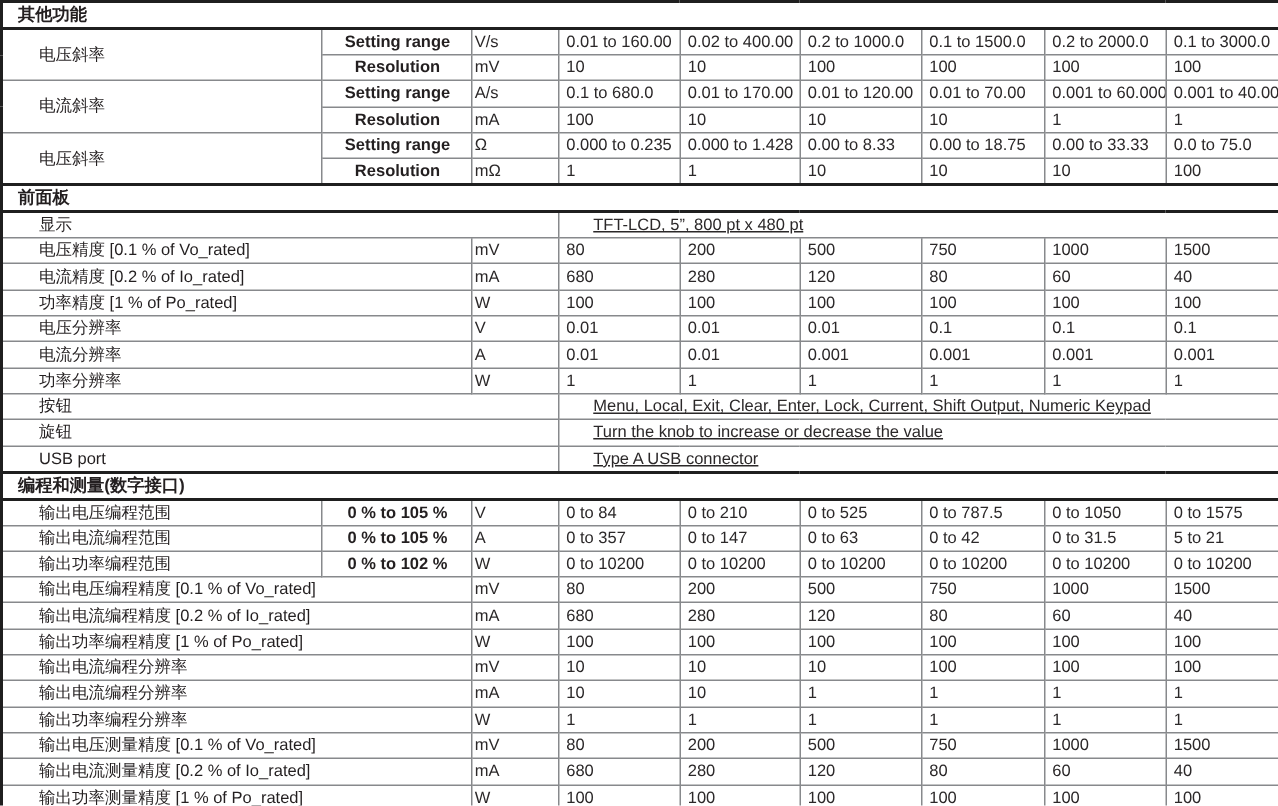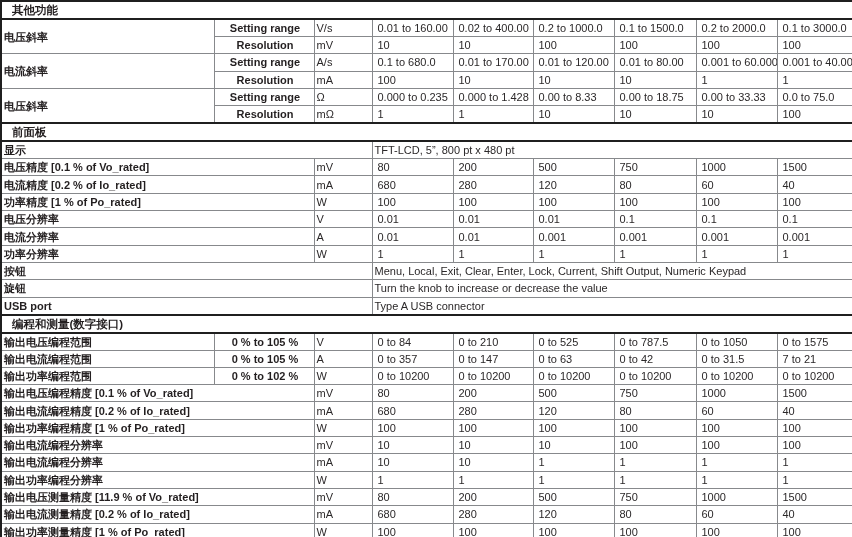--- a/index.html
+++ b/index.html
@@ -30,27 +30,27 @@
   }
   table.spec td.section-title {
     font-weight: bold;
     font-size: 11.5px;
     color: #231f20;
     border-top: 2px solid #1f1f1f;
     border-bottom: 2px solid #1f1f1f;
     padding-left: 10px;
   }
   table.spec td.label {
-    font-weight: bold;
+    font-weight: normal;
     color: #231f20;
-    padding-left: 2px;
+    padding-left: 24px;
   }
   table.spec td.sub { font-weight: bold; color: #231f20; padding-left: 7px; text-align: center; }
   table.spec td.unit { text-align: left; padding: 0 2px; }
-  table.spec td.wide-value { padding-left: 2px; }
+  table.spec td.wide-value { padding-left: 23px; text-decoration: underline; }
   table.spec tr.strong-top td { border-top: 1.5px solid #2e2e2e; }
 </style>
 </head>
 <body>
 
 <div class="sheet">
   <table class="spec">
     <colgroup>
         <col style="width: 213px;">
         <col style="width: 100px;">
@@ -87,21 +87,21 @@
           <td>100</td>
           <td>100</td>
         </tr>
         <tr class="strong-top">
           <td class="label" rowspan="2">电流斜率</td>
           <td class="sub">Setting range</td>
           <td class="unit">A/s</td>
           <td>0.1 to 680.0</td>
           <td>0.01 to 170.00</td>
           <td>0.01 to 120.00</td>
-          <td>0.01 to 80.00</td>
+          <td>0.01 to 70.00</td>
           <td>0.001 to 60.000</td>
           <td>0.001 to 40.000</td>
         </tr>
         <tr>
           <td class="sub">Resolution</td>
           <td class="unit">mA</td>
           <td>100</td>
           <td>10</td>
           <td>10</td>
           <td>10</td>
@@ -224,21 +224,21 @@
         </tr>
         <tr>
           <td class="label">输出电流编程范围</td>
           <td class="sub">0 % to 105 %</td>
           <td class="unit">A</td>
           <td>0 to 357</td>
           <td>0 to 147</td>
           <td>0 to 63</td>
           <td>0 to 42</td>
           <td>0 to 31.5</td>
-          <td>7 to 21</td>
+          <td>5 to 21</td>
         </tr>
         <tr>
           <td class="label">输出功率编程范围</td>
           <td class="sub">0 % to 102 %</td>
           <td class="unit">W</td>
           <td>0 to 10200</td>
           <td>0 to 10200</td>
           <td>0 to 10200</td>
           <td>0 to 10200</td>
           <td>0 to 10200</td>
@@ -298,21 +298,21 @@
           <td class="label" colspan="2">输出功率编程分辨率</td>
           <td class="unit">W</td>
           <td>1</td>
           <td>1</td>
           <td>1</td>
           <td>1</td>
           <td>1</td>
           <td>1</td>
         </tr>
         <tr class="strong-top">
-          <td class="label" colspan="2">输出电压测量精度 [11.9 % of Vo_rated]</td>
+          <td class="label" colspan="2">输出电压测量精度 [0.1 % of Vo_rated]</td>
           <td class="unit">mV</td>
           <td>80</td>
           <td>200</td>
           <td>500</td>
           <td>750</td>
           <td>1000</td>
           <td>1500</td>
         </tr>
         <tr>
           <td class="label" colspan="2">输出电流测量精度 [0.2 % of Io_rated]</td>

